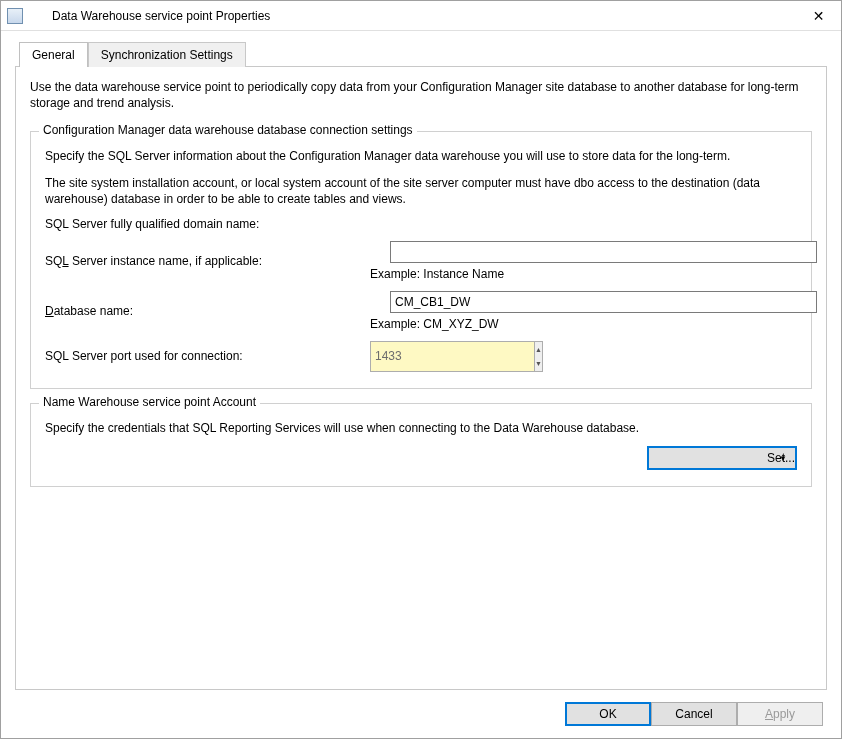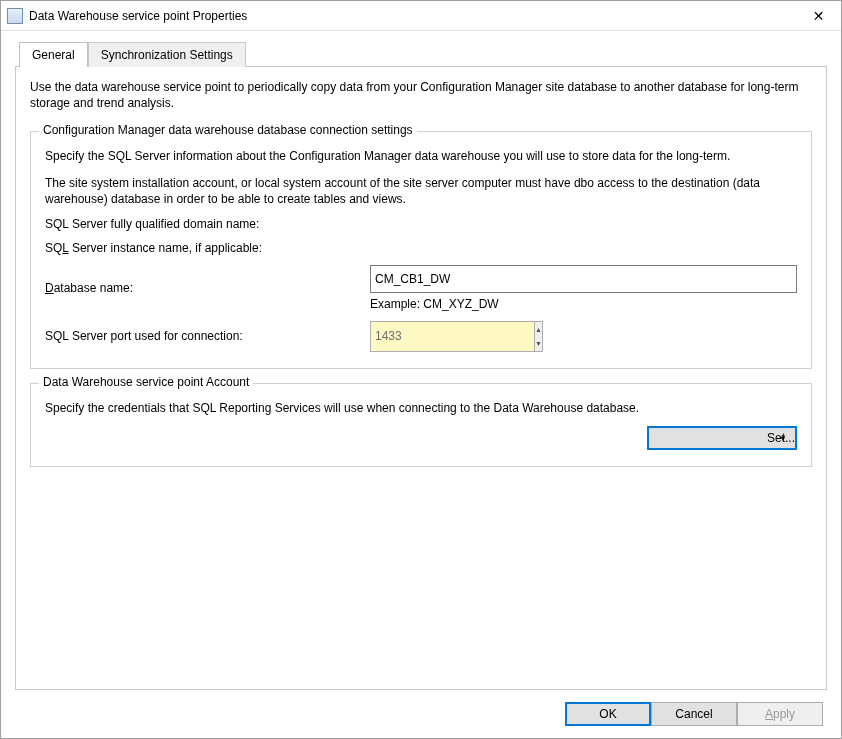--- a/index.html
+++ b/index.html
@@ -18,20 +18,21 @@
     display: flex;
     flex-direction: column;
   }
   .titlebar {
     height: 30px;
     display: flex;
     align-items: center;
     padding: 0 0 0 6px;
     border-bottom: 1px solid #e0e0e0;
     background: #fff;
+    gap: 23px;
   }
   .titlebar .app-icon {
     width: 16px;
     height: 16px;
     margin-right: 6px;
     border: 1px solid #7090b0;
     background: linear-gradient(#e8f0f8,#c8d8ec);
   }
   .titlebar .title {
     flex: 1;
@@ -113,26 +114,27 @@
     width: 325px;
     padding-right: 8px;
   }
   .formrow .ctrl {
     flex: 1;
     display: flex;
     flex-direction: column;
   }
   .txt {
     width: 100%;
-    height: 28px;
+    height: 22px;
     border: 1px solid #7a7a7a;
     padding: 1px 4px;
     font-family: inherit;
     font-size: 12px;
     background: #fff;
+    margin-left: 20px;
   }
   .sel-span {
     display:inline-block;
     width:100%;
     height:22px;
     border:1px solid #0078d7;
     outline:1px solid #0078d7;
     padding:1px 4px;
     line-height:18px;
   }
@@ -252,20 +254,24 @@
         <span class="group-title">Configuration Manager data warehouse database connection settings</span>
         <p>Specify the SQL Server information about the Configuration Manager data warehouse you will use to store data for the long-term.</p>
         <p>The site system installation account, or local system account of the site server computer must have dbo access to the destination (data warehouse) database in order to be able to create tables and views.</p>
 
         <div class="formrow">
           <div class="lbl">SQL Server fully qualified domain name:</div>
         </div>
 
         <div class="formrow">
           <div class="lbl"><span>SQ</span><span class="u">L</span><span> Server instance name, if applicable:</span></div>
+          <div class="ctrl">
+            <input class="txt" type="text" value="" style="">
+            <div class="hint">Example: Instance Name</div>
+          </div>
         </div>
 
         <div class="formrow">
           <div class="lbl"><span class="u">D</span><span>atabase name:</span></div>
           <div class="ctrl">
             <input class="txt" type="text" value="CM_CB1_DW" style="">
             <div class="hint">Example: CM_XYZ_DW</div>
           </div>
         </div>
 
@@ -277,21 +283,21 @@
               <div class="arrows">
                 <div>▲</div>
                 <div>▼</div>
               </div>
             </div>
           </div>
         </div>
       </div>
 
       <div class="group">
-        <span class="group-title">Data Warehouse service point Account</span>
+        <span class="group-title">Name Warehouse service point Account</span>
         <p>Specify the credentials that SQL Reporting Services will use when connecting to the Data Warehouse database.</p>
 
 
         <div class="setrow">
           <div class="set-btn">
             <span>Set...</span>
             <span class="arrow">▼</span>
           </div>
         </div>
       </div>

